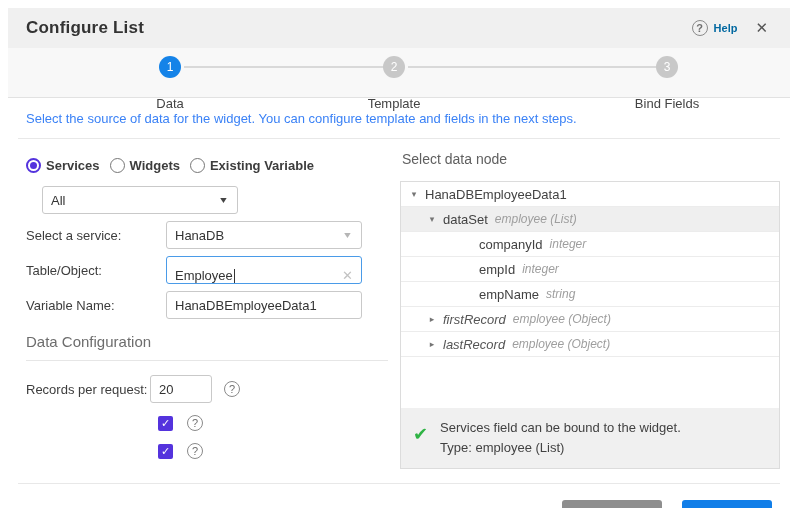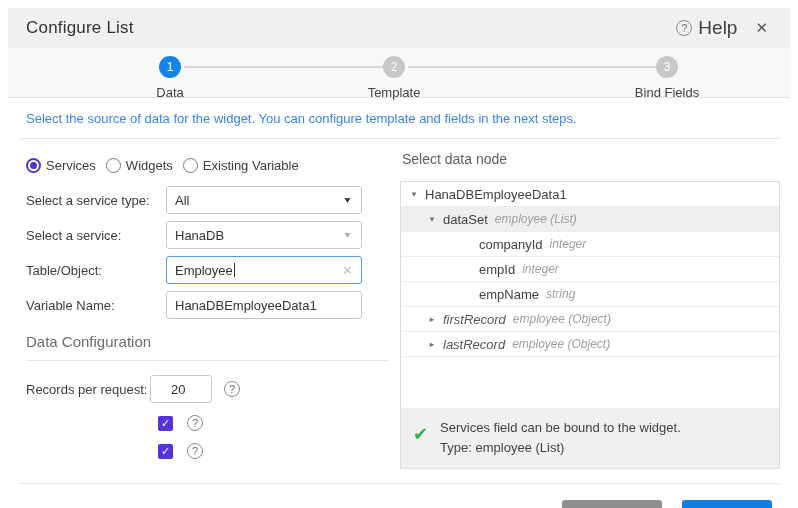--- a/index.html
+++ b/index.html
@@ -1,40 +1,40 @@
 <!DOCTYPE html>
 <html><head>
 <meta charset="utf-8">
 <style>
   * { margin:0; padding:0; box-sizing:border-box; }
   html,body { width:798px; height:508px; background:#ffffff; overflow:hidden;
     font-family:"Liberation Sans","DejaVu Sans",sans-serif; }
   .dialog { position:absolute; left:8px; top:8px; width:782px; height:494px; background:#fff; }
 
   
-  .dlg-header { height:40px; background:#f0f0f0; display:flex; align-items:center; padding:0 18px; }
+  .dlg-header { height:40px; background:#f0f0f0; display:flex; align-items:center; padding:0 18px;font-weight:bold; }
   .dlg-title { font-size:17px; color:#333; letter-spacing:.2px; }
   .header-right { margin-left:auto; display:flex; align-items:center; gap:14px; }
   .help-wrap { display:flex; align-items:center; gap:6px; cursor:pointer; }
   .q-circle { width:16px; height:16px; border:1px solid #8a8a8a; border-radius:50%;
     color:#6f6f6f; font-size:11px; line-height:14px; text-align:center; display:inline-block; }
-  .help-text { font-size:19px; color:#404040; }
+  .help-text { font-size:11px; color:#0369a1; }
   .close-x { font-size:15px; color:#555; cursor:pointer; padding:2px 4px; }
 
   
   .stepper { position:relative; height:50px; background:#f8f8f8; border-bottom:1px solid #e2e2e2; }
   .step-line { position:absolute; top:18px; height:2px; background:#d9d9d9; }
   .step-line.l1 { left:176px; width:200px; }
   .step-line.l2 { left:400px; width:248px; }
   .step { position:absolute; width:120px; text-align:center; top:8px; }
   .step.s1 { left:102px; } .step.s2 { left:326px; } .step.s3 { left:599px; }
   .step-circle { width:22px; height:22px; border-radius:50%; margin:0 auto; background:#c8c8c8;
     color:#fff; font-size:12px; line-height:22px; text-align:center; }
   .step.active .step-circle { background:#1583e8; }
-  .step-label { margin-top:7px; font-size:13px; color:#444; }
+  .step-label { margin-top:18px; font-size:13px; color:#444; }
 
   
   .descr { padding:13px 18px 12px 18px; font-size:13px; color:#3b82f6; }
   .full-divider { border-top:1px solid #e8e8e8; margin:0 10px 0 10px; }
 
   
   .main { display:flex; padding:0 10px; }
   .left-col { width:378px; padding:12px 8px 0 8px; }
   .right-col { flex:1; padding:8px 0 0 4px; }
 
@@ -43,37 +43,37 @@
   .ctl { width:196px; }
 
   
   .radio-group { display:flex; align-items:center; gap:10px; }
   .radio-item { display:flex; align-items:center; gap:5px; cursor:pointer; }
   .radio-dot { width:15px; height:15px; border-radius:50%; border:1px solid #767676;
     flex:none; position:relative; background:#fff; }
   .radio-item.selected .radio-dot { border:2px solid #5433dd; }
   .radio-item.selected .radio-dot::after { content:""; position:absolute; left:2px; top:2px;
     width:7px; height:7px; border-radius:50%; background:#5433dd; }
-  .radio-label { font-size:13px; color:#3d3d3d; white-space:nowrap; }
+  .radio-label { font-size:13px; color:#3d3d3d; white-space:nowrap;font-weight:bold; }
 
   
   .sel, .inp { height:28px; border:1px solid #c9c9c9; border-radius:3px; background:#fff;
     display:flex; align-items:center; padding:0 8px; font-size:13px; color:#333;margin-left:16px; }
   .sel { justify-content:space-between; cursor:pointer; }
   .chev { font-size:11px; color:#444; transform:scaleY(.8); }
   .chev.muted { color:#b5b5b5; }
-  .inp.focused { border:1px solid #4a9be8; }
+  .inp.focused { border:1px solid #4a9be8;align-items:flex-end; }
   .caret { display:inline-block; width:1px; height:14px; background:#333; margin-left:1px; }
   .clear-x { margin-left:auto; color:#c2c2c2; font-size:13px; cursor:pointer; }
 
   .section-title { font-size:15px; color:#6d6d6d; margin:14px 0 10px 0; }
   .left-divider { border-top:1px solid #e6e6e6; margin-bottom:14px; }
 
   .small-inp { width:62px; height:28px; border:1px solid #c9c9c9; border-radius:3px;
-    padding:0 20px; font-size:13px; color:#333; display:flex; align-items:center; }
+    padding:0 8px; font-size:13px; color:#333; display:flex; align-items:center; }
   .help-after { margin-left:12px; }
 
   .check-row { display:flex; align-items:center; gap:8px; margin:12px 0 0 132px; }
   .checkbox { width:15px; height:15px; border-radius:2px; background:#5433dd; color:#fff;
     font-size:11px; line-height:15px; text-align:center; flex:none; cursor:pointer; }
   .check-label { font-size:13px; color:#3d3d3d; white-space:nowrap; }
 
   
   .node-title { font-size:14px; color:#5f5f5f; margin:4px 0 14px 2px; }
   .tree-box { border:1px solid #dcdcdc; height:288px; display:flex; flex-direction:column; background:#fff; }
@@ -148,21 +148,20 @@
               <span class="radio-label">Widgets</span>
             </span>
             <span class="radio-item">
               <span class="radio-dot"></span>
               <span class="radio-label">Existing Variable</span>
             </span>
           </span>
       </div>
 
       <div class="form-row">
-        <span class="f-label">Select a service type:</span>
         <span class="sel ctl">
           <span>All</span>
           <span class="chev">▼</span>
         </span>
       </div>
 
       <div class="form-row">
         <span class="f-label">Select a service:</span>
         <span class="sel ctl">
           <span>HanaDB</span>

